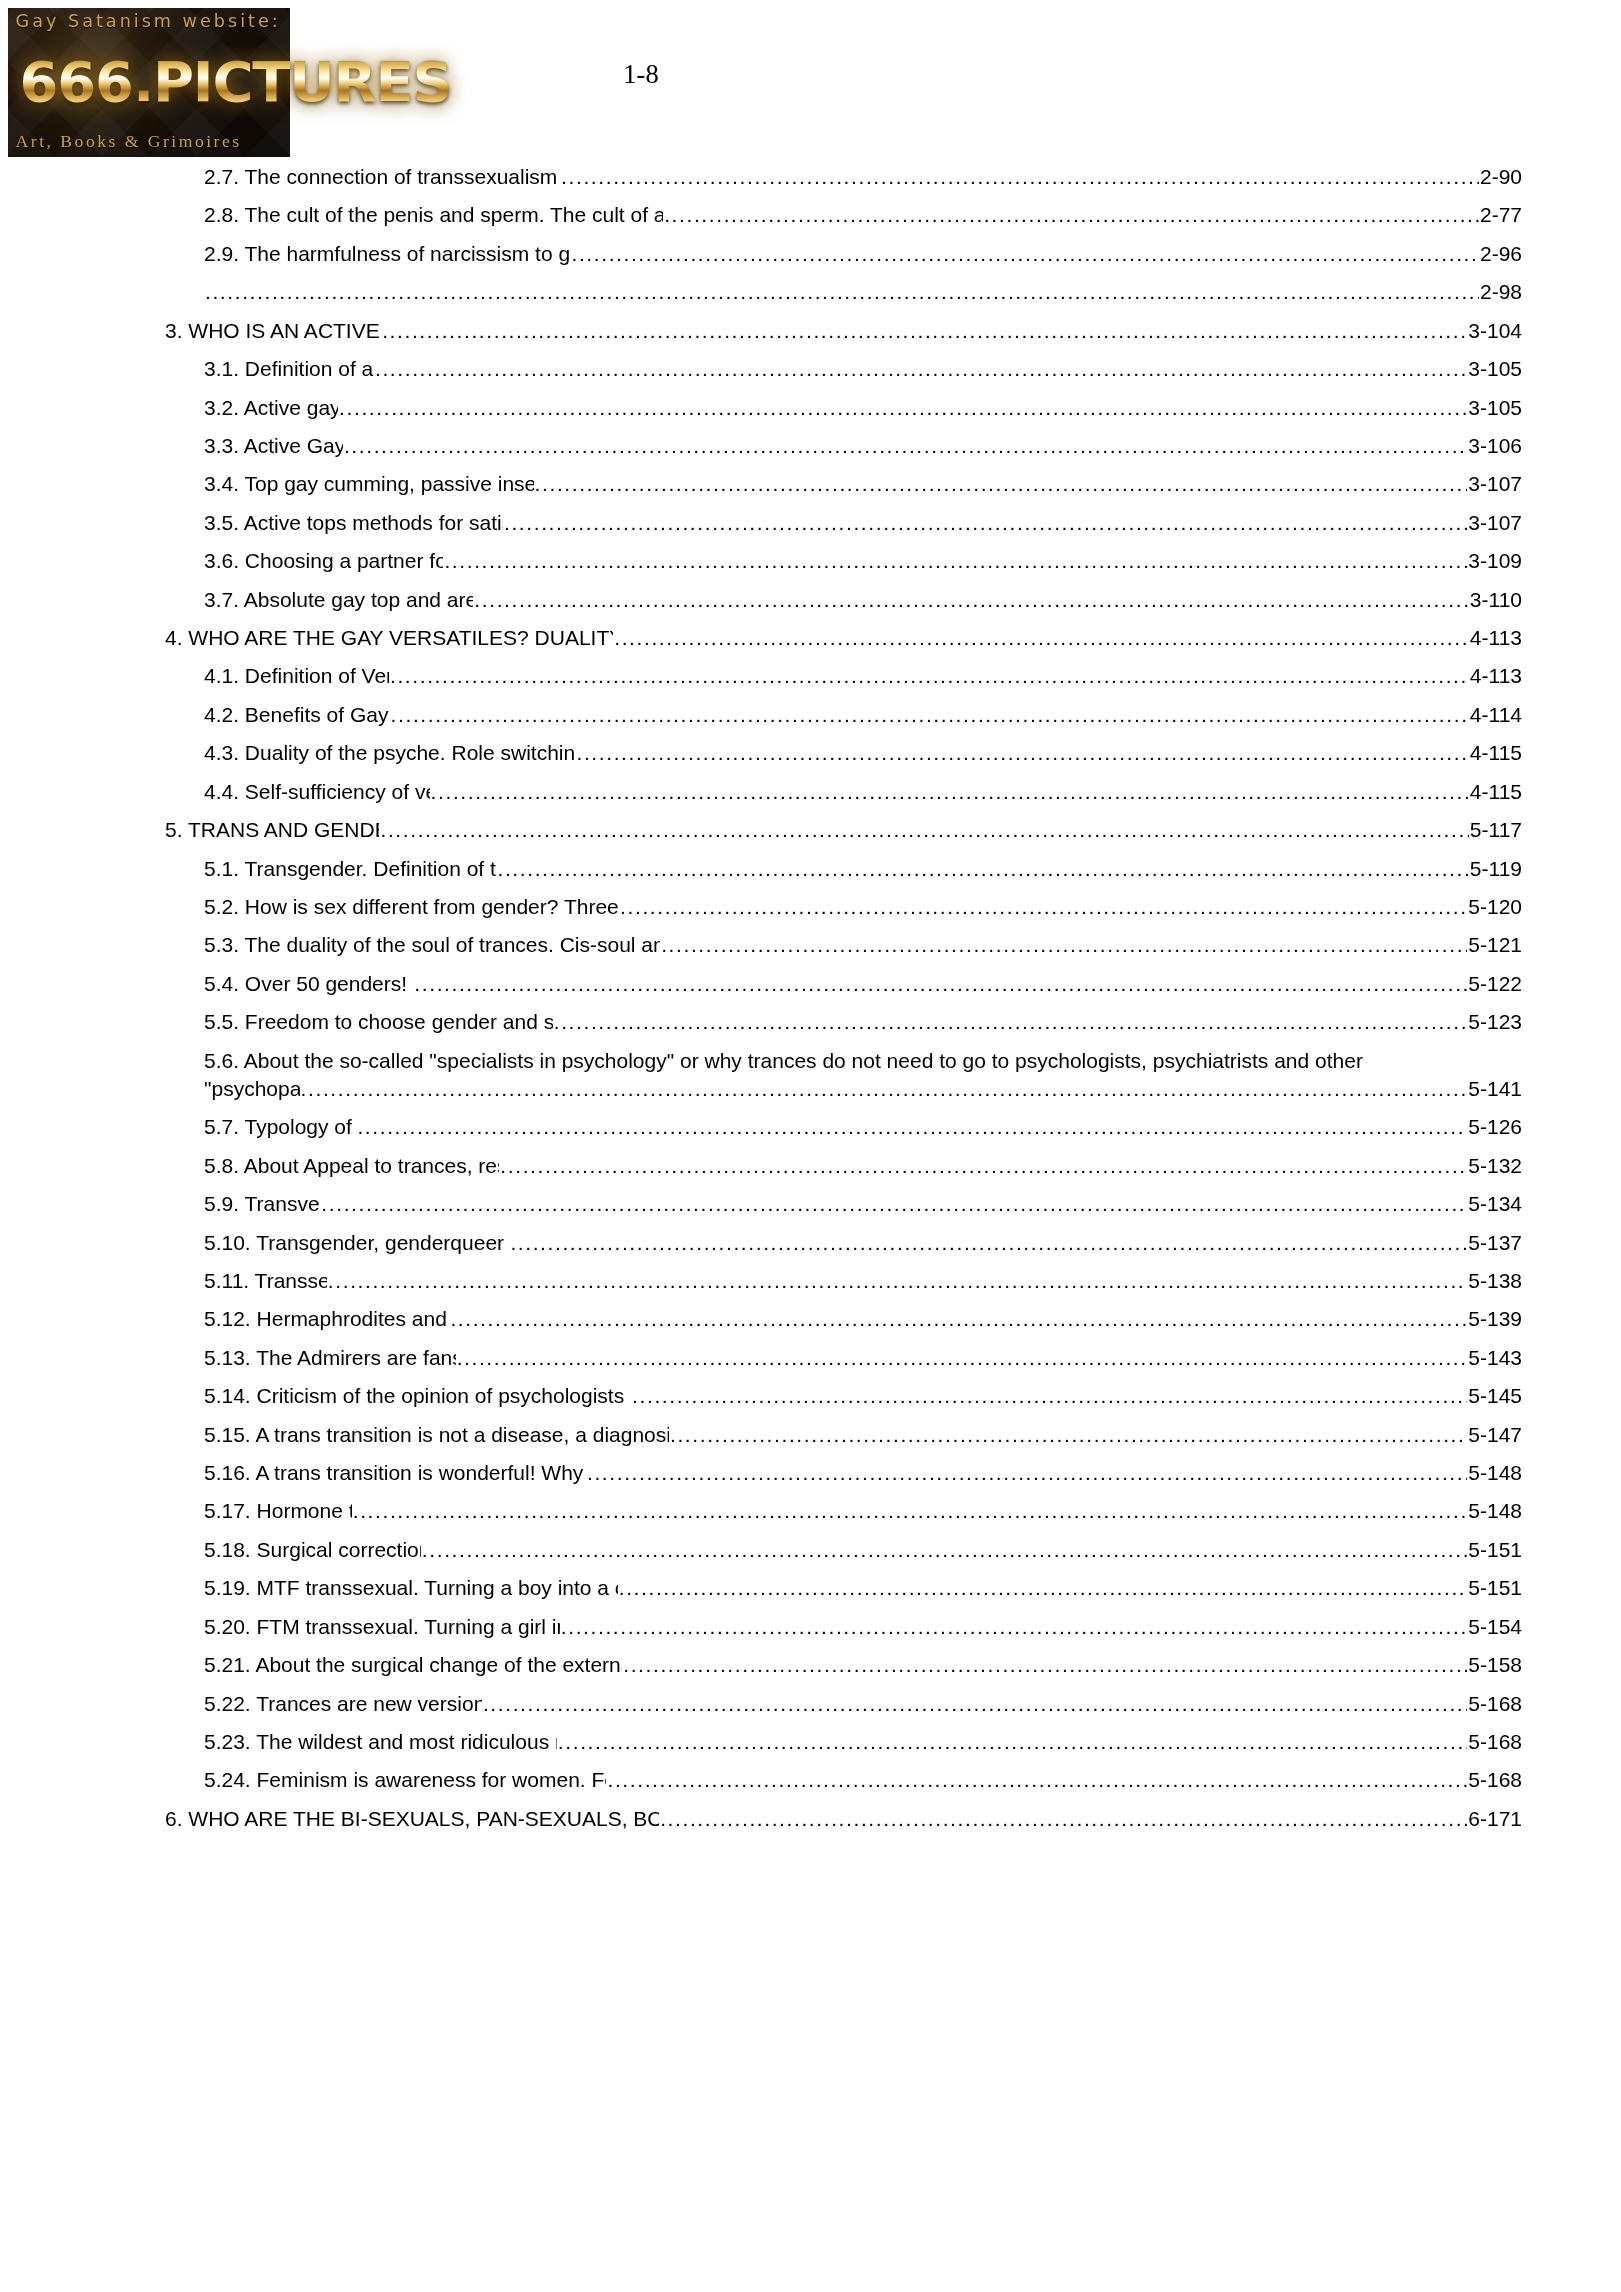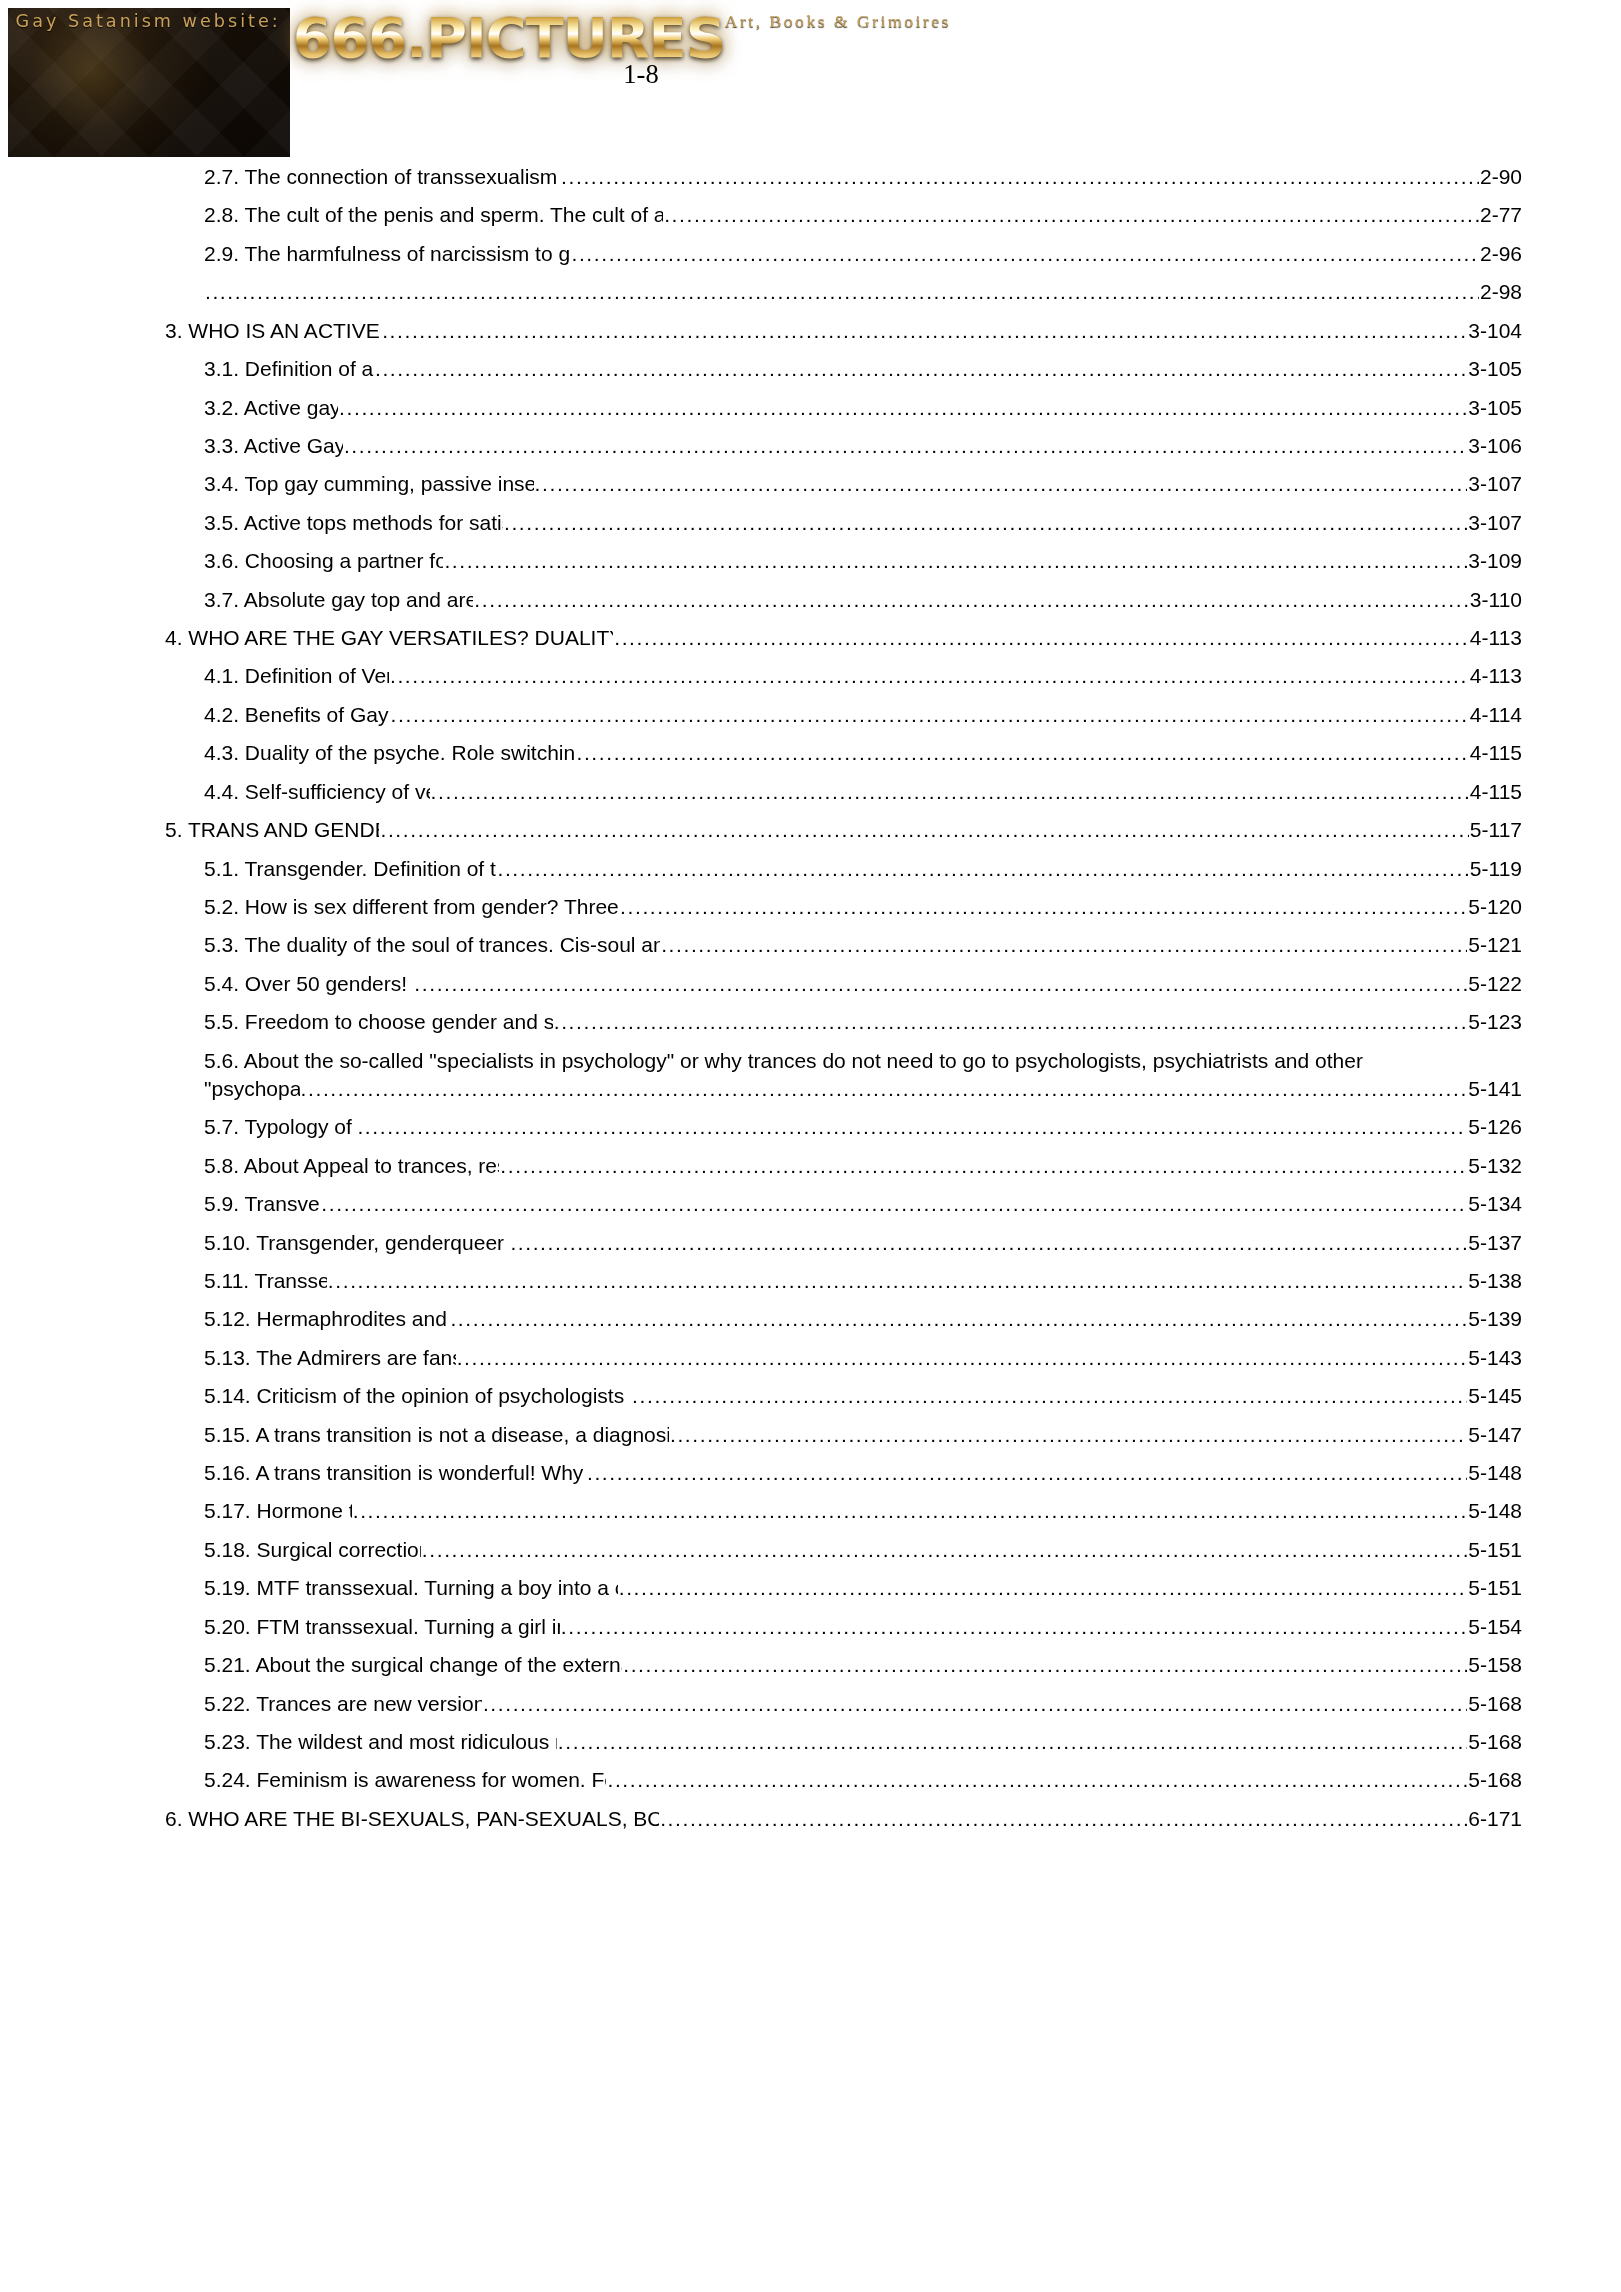--- a/index.html
+++ b/index.html
@@ -27,20 +27,21 @@
     left: 7.8px;
     top: 7.8px;
     width: 282px;
     height: 149px;
     background:
       radial-gradient(circle at 30% 42%, rgba(255,200,90,0.20) 0%, rgba(255,180,60,0.05) 28%, rgba(0,0,0,0) 55%),
       repeating-linear-gradient(45deg, rgba(255,255,255,0.030) 0px, rgba(255,255,255,0.030) 33px, rgba(0,0,0,0) 33px, rgba(0,0,0,0) 67px),
       repeating-linear-gradient(-45deg, rgba(255,255,255,0.026) 0px, rgba(255,255,255,0.026) 33px, rgba(0,0,0,0) 33px, rgba(0,0,0,0) 67px),
       linear-gradient(160deg, #241a10 0%, #150e07 40%, #0b0704 100%);
     display: flex;
+    flex-direction: column;
     justify-content: space-between;
     align-items: flex-start;
     padding: 4.9px 7.8px 5.9px 7.8px;
     box-sizing: border-box;
   }
   .logo-tagline-top {
     font-family: "DejaVu Sans", sans-serif;
     font-size: 17.6px;
     letter-spacing: 3px;
     color: #c9a158;
@@ -62,21 +63,21 @@
         #ffffff 43%,
         #f3d07a 52%,
         #a8741f 66%,
         #e8c06a 82%,
         #fbe9ad 96%);
     -webkit-background-clip: text;
     background-clip: text;
     color: transparent;
     -webkit-text-fill-color: transparent;
     filter: drop-shadow(0 0 9.8px rgba(255,178,40,0.55)) drop-shadow(0 2px 2px rgba(0,0,0,0.85));
-    margin: -2px 0 -2px 12px;
+    margin: -2px 0 -2px 4px;
     text-align: center;
   }
   .logo-tagline-bottom {
     font-family: Liberation Serif, serif;
     font-size: 17.6px;
     letter-spacing: 2.5px;
     color: #c9a158;
     white-space: nowrap;
     line-height: 1;
     text-shadow: 0 1px 1px rgba(0,0,0,0.8);

